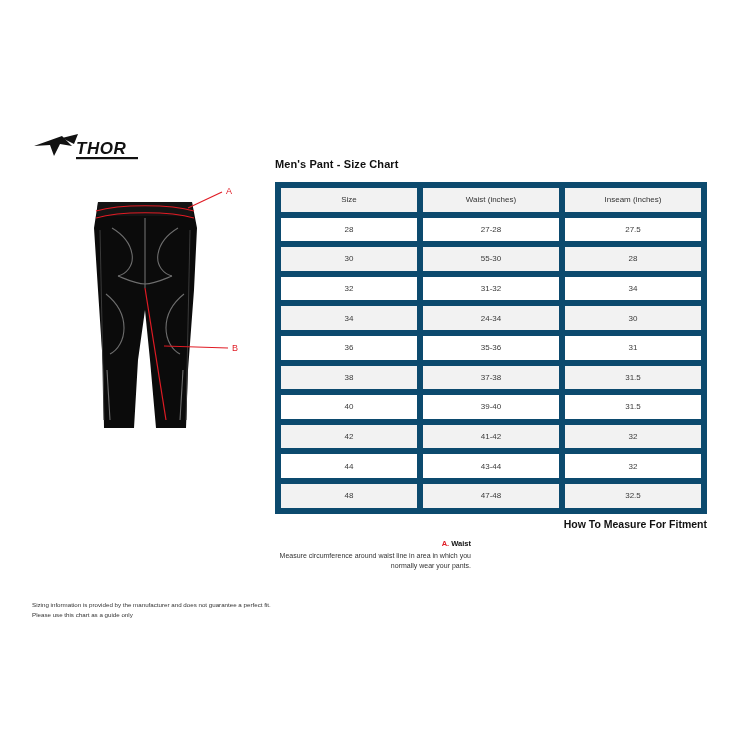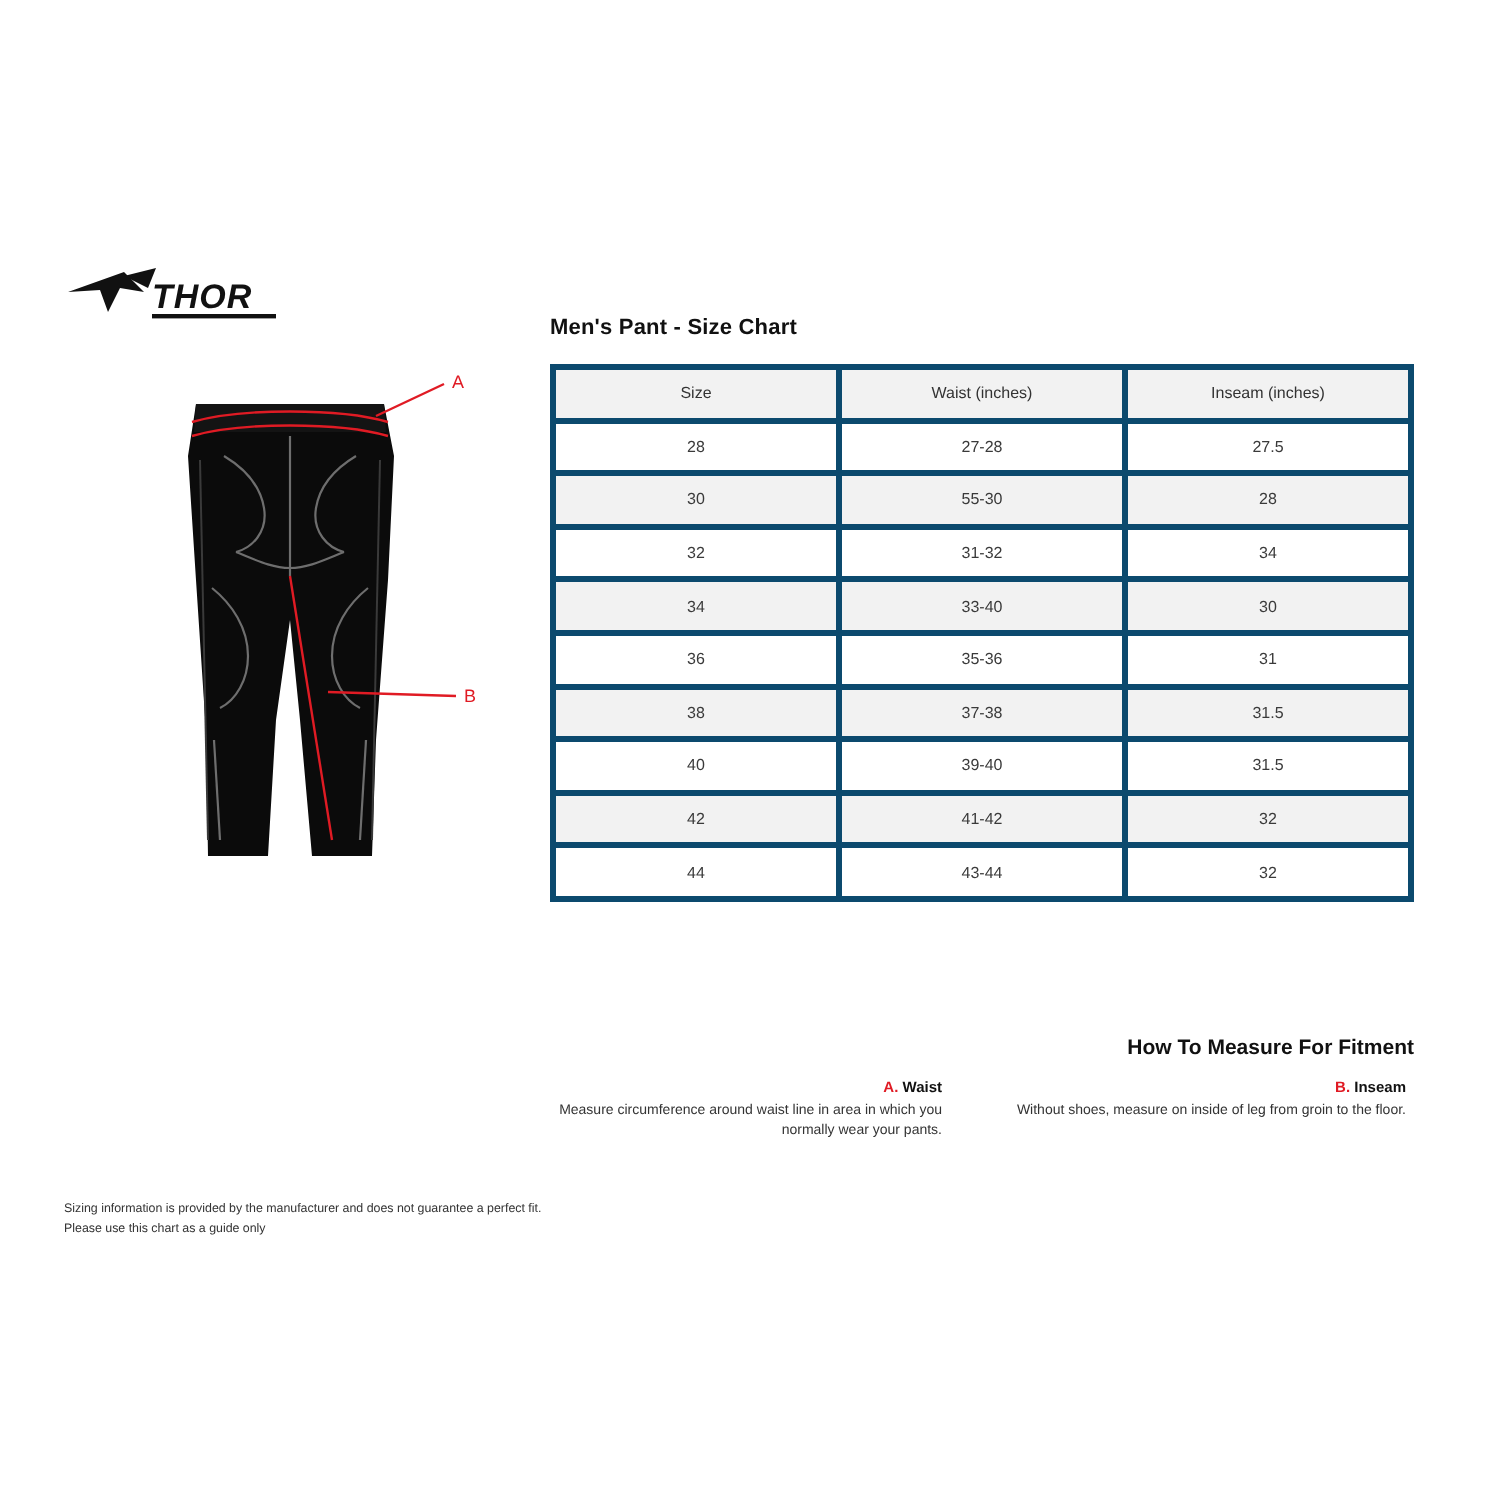--- a/index.html
+++ b/index.html
@@ -56,21 +56,21 @@
     margin: 0 0 12px 0;
     letter-spacing: 0.1px;
   }
   table.size-chart {
     border-collapse: collapse;
     width: 432px;
     table-layout: fixed;
   }
   table.size-chart th,
   table.size-chart td {
-    border: 3px solid #0c4a6e;
+    border: 6px solid #0c4a6e;
     text-align: center;
     font-size: 8px;
     color: #3a3a3a;
     height: 23.6px;
     padding: 0;
     font-weight: normal;
   }
   table.size-chart thead th {
     background: #f2f2f2;
     color: #333333;
@@ -206,21 +206,21 @@
           <td>55-30</td>
           <td>28</td>
         </tr>
         <tr>
           <td>32</td>
           <td>31-32</td>
           <td>34</td>
         </tr>
         <tr>
           <td>34</td>
-          <td>33-40</td>
+          <td>24-34</td>
           <td>30</td>
         </tr>
         <tr>
           <td>36</td>
           <td>35-36</td>
           <td>31</td>
         </tr>
         <tr>
           <td>38</td>
           <td>37-38</td>
@@ -233,42 +233,40 @@
         </tr>
         <tr>
           <td>42</td>
           <td>41-42</td>
           <td>32</td>
         </tr>
         <tr>
           <td>44</td>
           <td>43-44</td>
           <td>32</td>
+        </tr>
+        <tr>
+          <td>48</td>
+          <td>47-48</td>
+          <td>32.5</td>
         </tr>
       </tbody>
     </table>
   </div>
 
   <div class="howto">
     <div class="howto-title">How To Measure For Fitment</div>
     <div class="howto-cols">
       <div class="howto-col">
         <div class="howto-head">
           <span class="marker">A.</span>
           <span>Waist</span>
         </div>
         <div class="howto-body">Measure circumference around waist line in area in which you normally wear your pants.</div>
       </div>
-      <div class="howto-col">
-        <div class="howto-head">
-          <span class="marker">B.</span>
-          <span>Inseam</span>
-        </div>
-        <div class="howto-body">Without shoes, measure on inside of leg from groin to the floor.</div>
-      </div>
     </div>
   </div>
 
   <div class="disclaimer">
     <div>Sizing information is provided by the manufacturer and does not guarantee a perfect fit.</div>
     <div>Please use this chart as a guide only</div>
   </div>
 
 </div>
 

